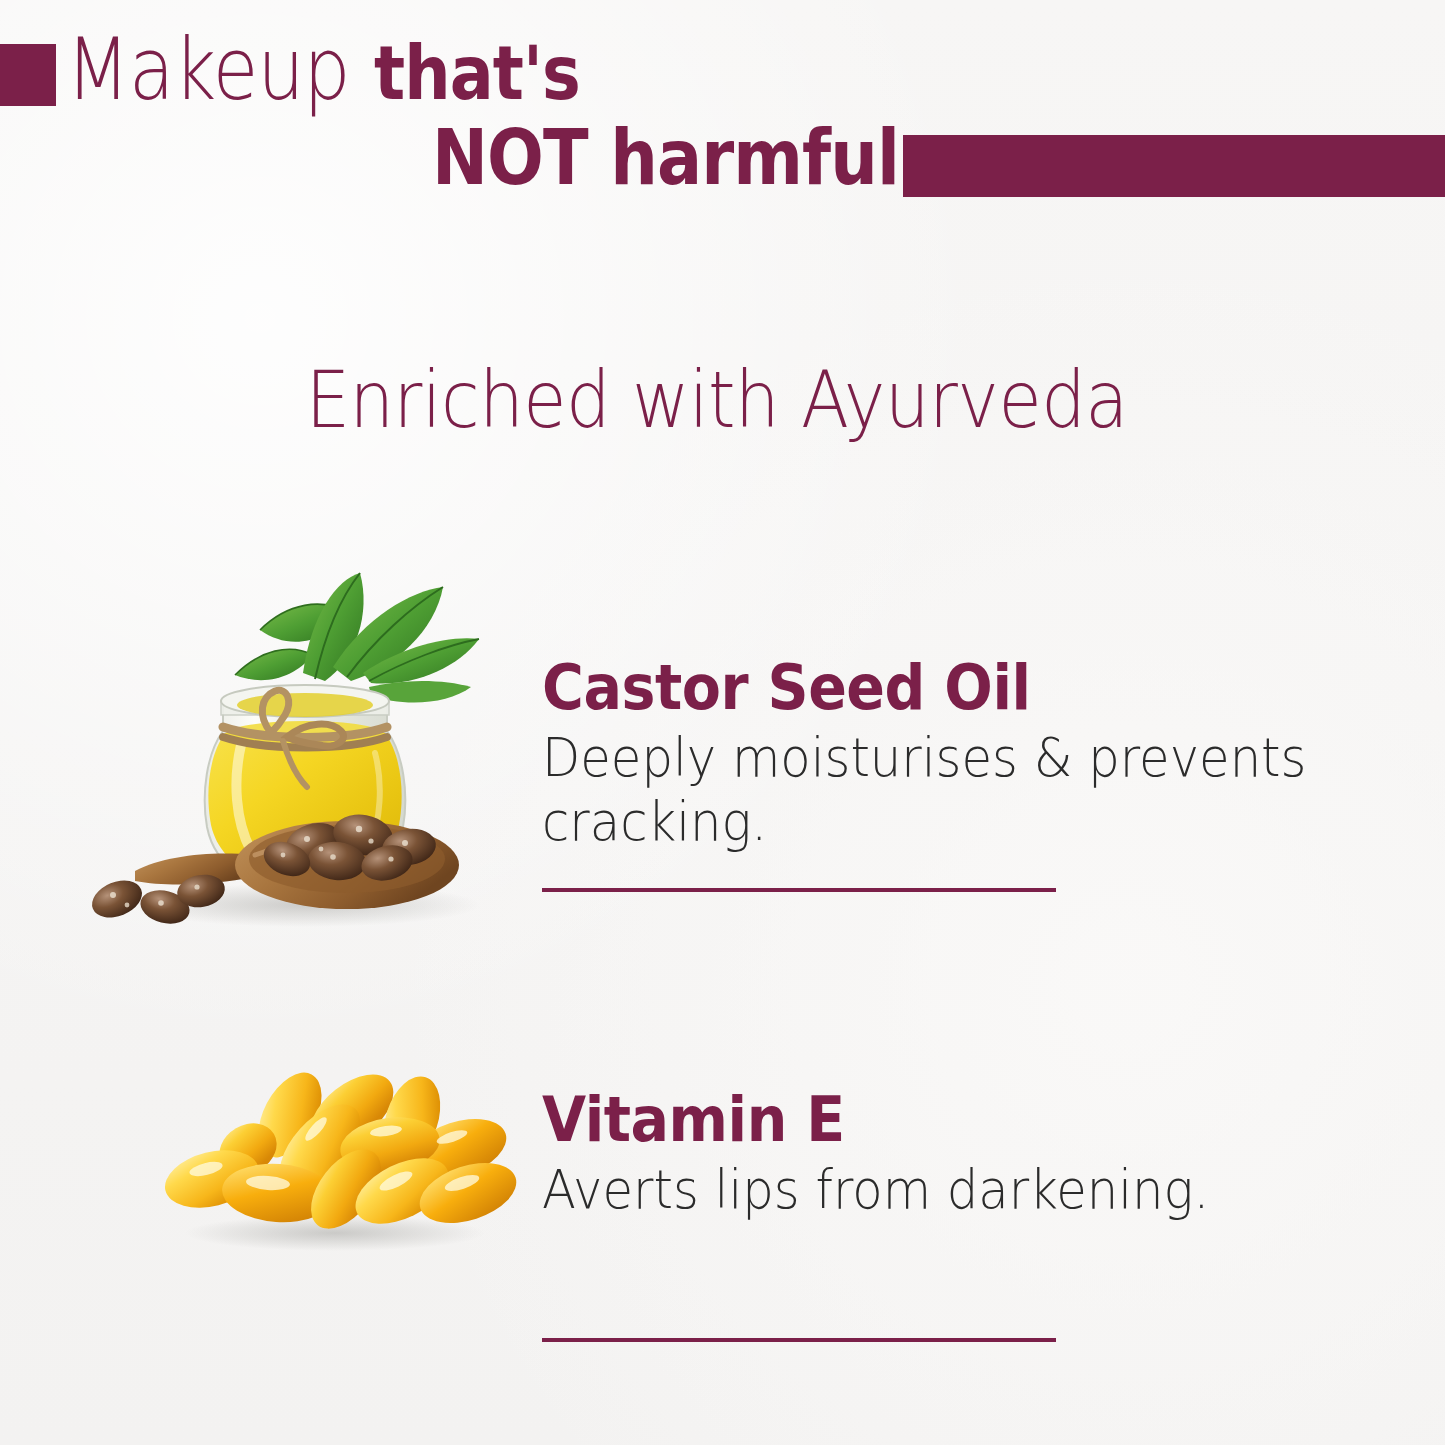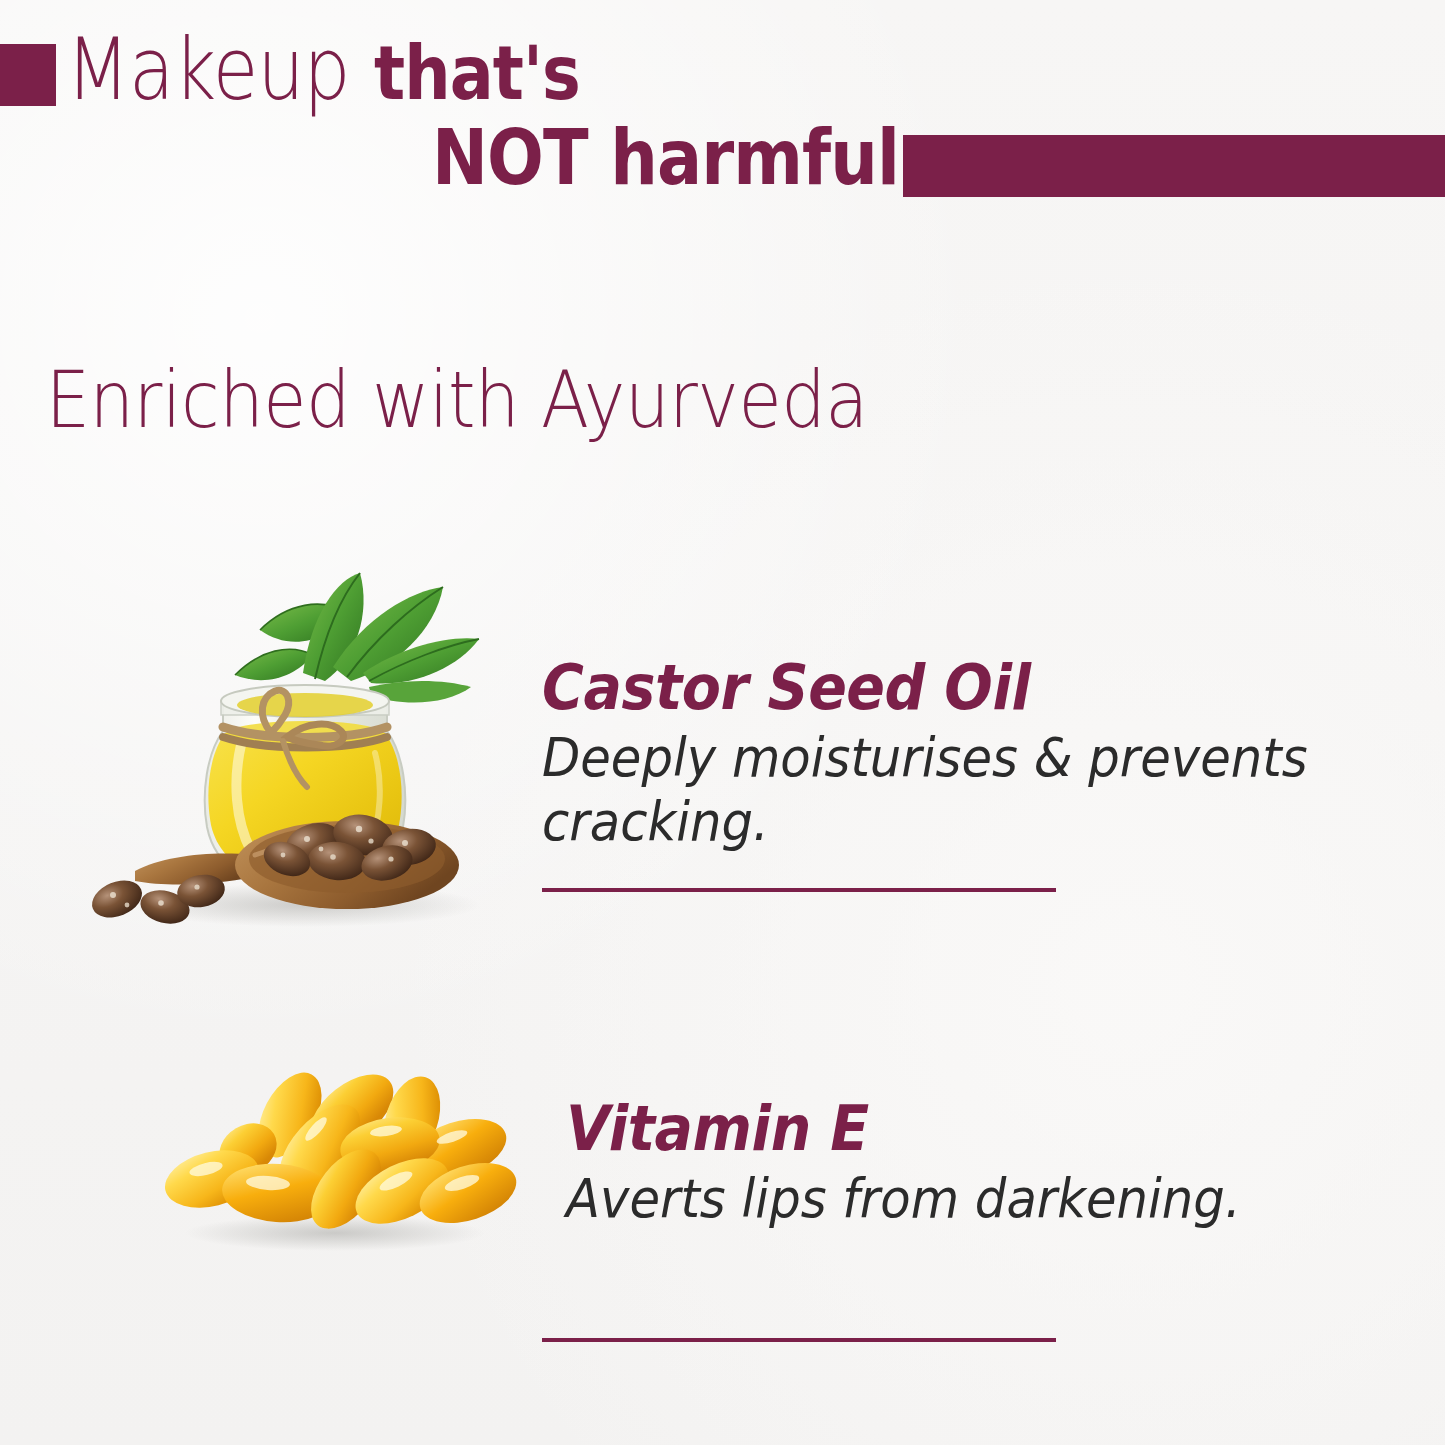--- a/index.html
+++ b/index.html
@@ -106,58 +106,58 @@
     height: 62px;
     background: #7b2049;
   }
 
   
   .subtitle {
     position: absolute;
     left: 0;
     top: 355px;
     width: 1148px;
-    text-align: left;
+    text-align: right;
+    padding-left: 26px;
   }
   .subtitle-text {
     font-family: "DejaVu Sans", "Liberation Sans", sans-serif;
     font-weight: 300;
     font-size: 78px;
     color: #7b2049;
     letter-spacing: -0.5px;
     display: inline-block;
     transform: scaleX(0.9);
   }
 
   
   .ingredient-row {
     position: absolute;
     left: 0;
     width: 1445px;
-    font-style: italic;
   }
   .row-castor { top: 545px; height: 400px; }
   .row-vitamin { top: 1055px; height: 320px; }
 
   .ingredient-art {
     position: absolute;
     left: 0;
     top: 0;
   }
   .castor-art { left: 75px; top: 10px; width: 460px; height: 380px; }
   .vitamin-art { left: 140px; top: 12px; width: 390px; height: 190px; }
 
   .ingredient-text {
     position: absolute;
     left: 542px;
     top: 0;
     width: 880px;
   }
   .castor-text { top: 110px; }
-  .vitamin-text { top: 41px; margin-left: 24px; }
+  .vitamin-text { top: 32px; }
 
   .ingredient-name {
     font-family: "DejaVu Sans", "Liberation Sans", sans-serif;
     font-weight: bold;
     font-size: 62px;
     color: #7b2049;
     line-height: 1.05;
     letter-spacing: -0.5px;
     margin: 0 0 6px 0;
     display: block;

